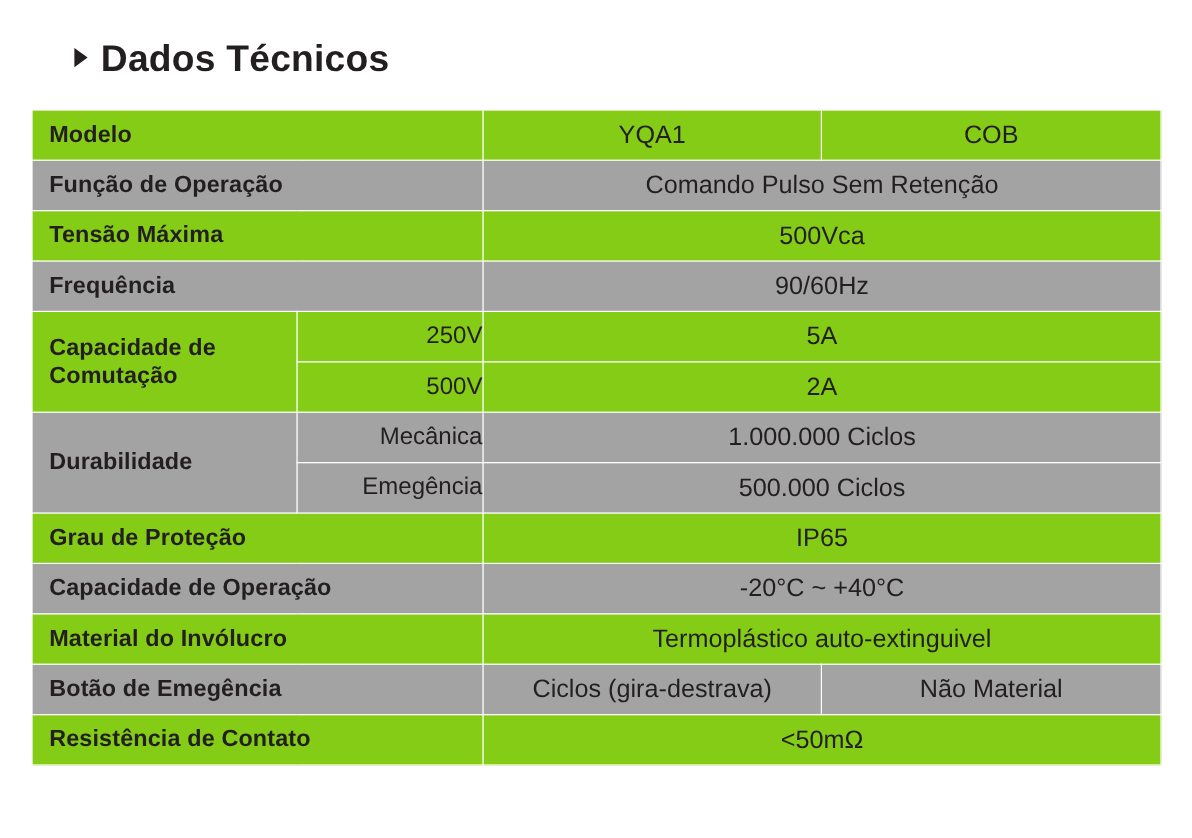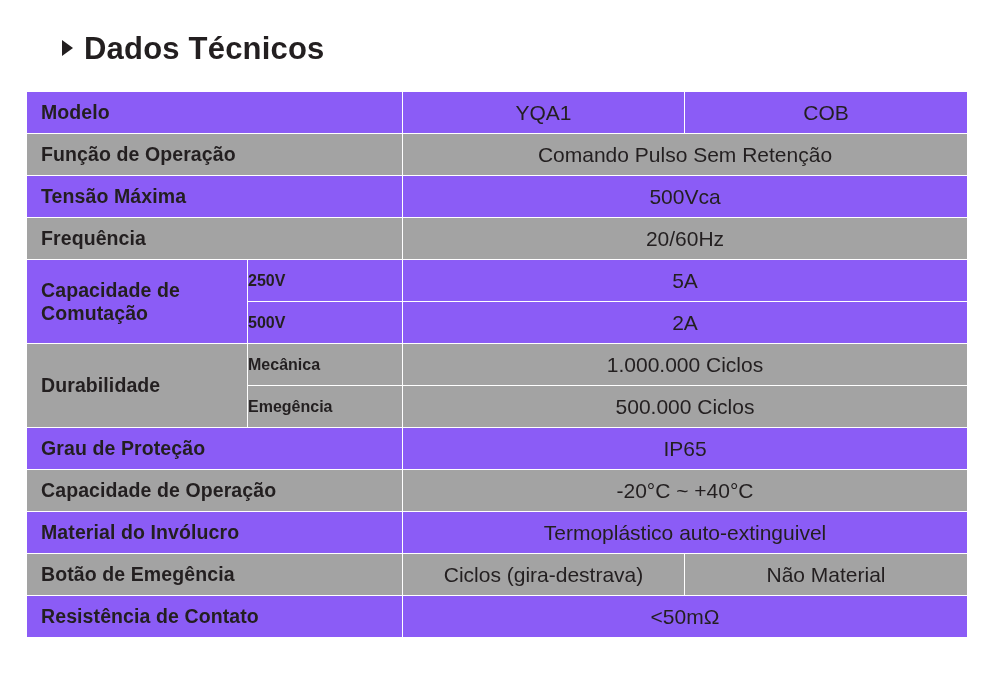--- a/index.html
+++ b/index.html
@@ -58,32 +58,32 @@
     vertical-align: middle;
   }
   .lbl {
     font-size: 19.5px;
     font-weight: bold;
     padding-left: 14px !important;
     color: #231f20;
     letter-spacing: 0.1px;
   }
   .sublbl {
-    font-size: 16px;
-    font-weight: bold;
-    text-align: left;
+    font-size: 20px;
+    font-weight: normal;
+    text-align: right;
     color: #231f20;
   }
   .val {
     font-size: 21px;
     text-align: center;
     color: #231f20;
     font-weight: normal;
   }
-  .blue { background: #8b5cf6; }
+  .blue { background: #84cc16; }
   .pink { background: #a3a3a3; }
 
   
 </style>
 </head>
 <body>
 
 <div class="page">
 
   <div class="title-row">
@@ -111,21 +111,21 @@
         <td class="val pink" colspan="2">Comando Pulso Sem Retenção</td>
       </tr>
 
       <tr>
         <td class="lbl blue" colspan="2">Tensão Máxima</td>
         <td class="val blue" colspan="2">500Vca</td>
       </tr>
 
       <tr>
         <td class="lbl pink" colspan="2">Frequência</td>
-        <td class="val pink" colspan="2">20/60Hz</td>
+        <td class="val pink" colspan="2">90/60Hz</td>
       </tr>
 
       <tr>
         <td class="lbl blue" rowspan="2">Capacidade de Comutação</td>
         <td class="sublbl blue">250V</td>
         <td class="val blue" colspan="2">5A</td>
       </tr>
       <tr>
         <td class="sublbl blue">500V</td>
         <td class="val blue" colspan="2">2A</td>

